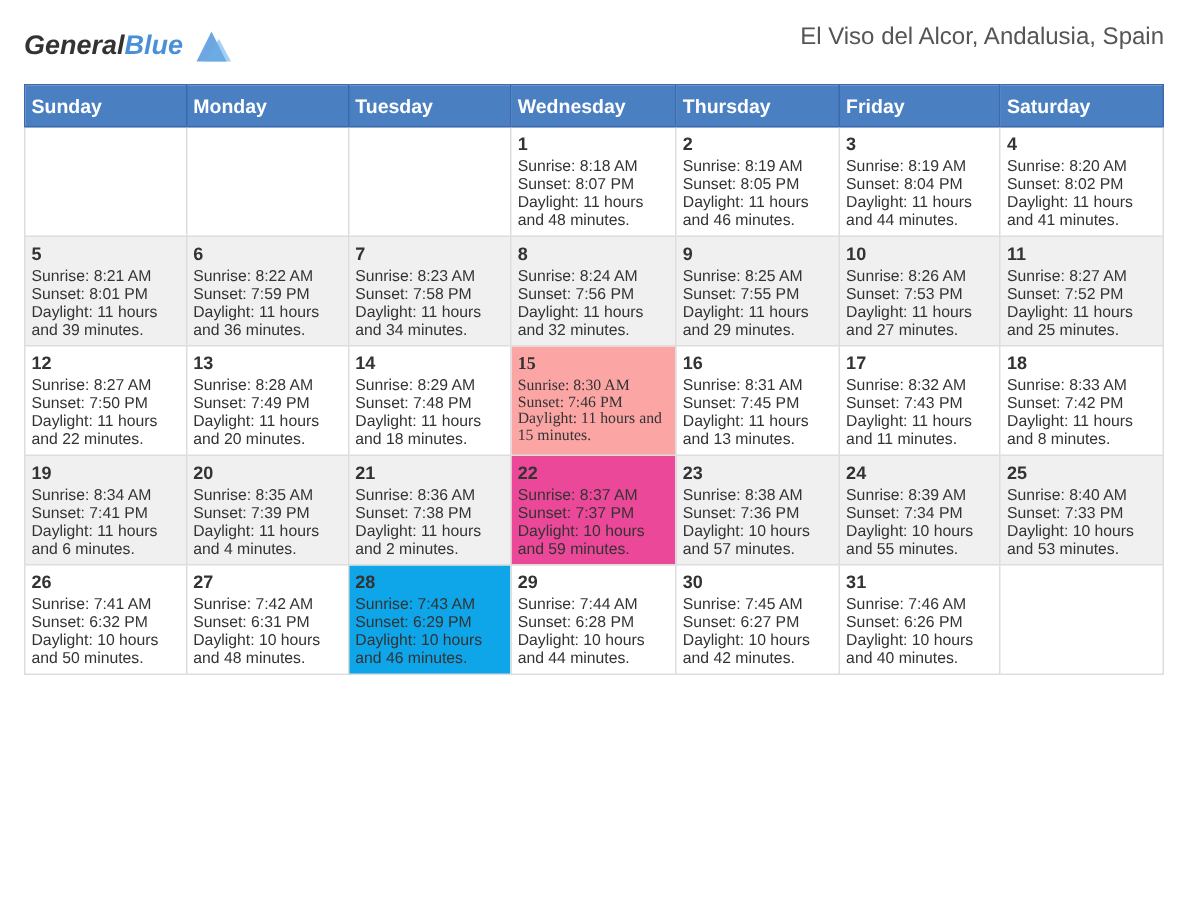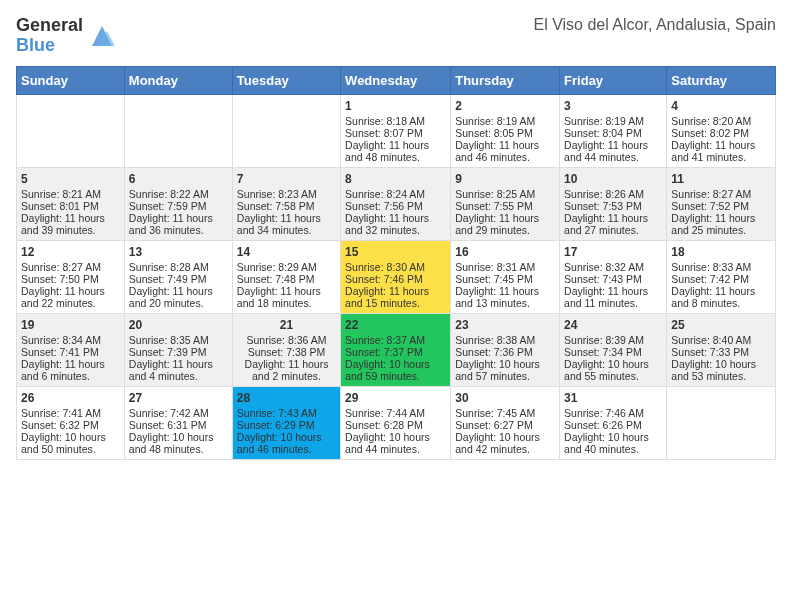--- a/index.html
+++ b/index.html
@@ -15,22 +15,23 @@
       justify-content: space-between;
       align-items: flex-start;
       margin-bottom: 10px;
     }
     .logo {
       display: flex;
       align-items: center;
     }
     .logo-text {
       display: flex;
-      flex-direction: column;
+      flex-direction: row;
       line-height: 1.1;
+      font-style: italic;
     }
     .logo-general {
       font-size: 18px;
       font-weight: bold;
       color: #333;
     }
     .logo-blue {
       font-size: 18px;
       font-weight: bold;
       color: #4a90d9;
@@ -135,30 +136,30 @@
         <td style="background-color: rgb(240, 240, 240);"><span class="day-number">7</span><span>Sunrise: 8:23 AM</span><br><span>Sunset: 7:58 PM</span><br><span>Daylight: 11 hours and 34 minutes.</span></td>
         <td style="background-color: rgb(240, 240, 240);"><span class="day-number">8</span><span>Sunrise: 8:24 AM</span><br><span>Sunset: 7:56 PM</span><br><span>Daylight: 11 hours and 32 minutes.</span></td>
         <td style="background-color: rgb(240, 240, 240);"><span class="day-number">9</span><span>Sunrise: 8:25 AM</span><br><span>Sunset: 7:55 PM</span><br><span>Daylight: 11 hours and 29 minutes.</span></td>
         <td style="background-color: rgb(240, 240, 240);"><span class="day-number">10</span><span>Sunrise: 8:26 AM</span><br><span>Sunset: 7:53 PM</span><br><span>Daylight: 11 hours and 27 minutes.</span></td>
         <td style="background-color: rgb(240, 240, 240);"><span class="day-number">11</span><span>Sunrise: 8:27 AM</span><br><span>Sunset: 7:52 PM</span><br><span>Daylight: 11 hours and 25 minutes.</span></td>
       </tr>
       <tr style="background-color: rgb(255, 255, 255);">
         <td style="background-color: rgb(255, 255, 255);"><span class="day-number">12</span><span>Sunrise: 8:27 AM</span><br><span>Sunset: 7:50 PM</span><br><span>Daylight: 11 hours and 22 minutes.</span></td>
         <td style="background-color: rgb(255, 255, 255);"><span class="day-number">13</span><span>Sunrise: 8:28 AM</span><br><span>Sunset: 7:49 PM</span><br><span>Daylight: 11 hours and 20 minutes.</span></td>
         <td style="background-color: rgb(255, 255, 255);"><span class="day-number">14</span><span>Sunrise: 8:29 AM</span><br><span>Sunset: 7:48 PM</span><br><span>Daylight: 11 hours and 18 minutes.</span></td>
-        <td style="background-color: #fde047;"><span class="day-number">15</span><span>Sunrise: 8:30 AM</span><br><span>Sunset: 7:46 PM</span><br><span>Daylight: 11 hours and 15 minutes.</span></td>
+        <td style="background-color: #fca5a5; font-family: Liberation Serif, serif;"><span class="day-number">15</span><span>Sunrise: 8:30 AM</span><br><span>Sunset: 7:46 PM</span><br><span>Daylight: 11 hours and 15 minutes.</span></td>
         <td style="background-color: rgb(255, 255, 255);"><span class="day-number">16</span><span>Sunrise: 8:31 AM</span><br><span>Sunset: 7:45 PM</span><br><span>Daylight: 11 hours and 13 minutes.</span></td>
         <td style="background-color: rgb(255, 255, 255);"><span class="day-number">17</span><span>Sunrise: 8:32 AM</span><br><span>Sunset: 7:43 PM</span><br><span>Daylight: 11 hours and 11 minutes.</span></td>
         <td style="background-color: rgb(255, 255, 255);"><span class="day-number">18</span><span>Sunrise: 8:33 AM</span><br><span>Sunset: 7:42 PM</span><br><span>Daylight: 11 hours and 8 minutes.</span></td>
       </tr>
       <tr style="background-color: rgb(240, 240, 240);">
         <td style="background-color: rgb(240, 240, 240);"><span class="day-number">19</span><span>Sunrise: 8:34 AM</span><br><span>Sunset: 7:41 PM</span><br><span>Daylight: 11 hours and 6 minutes.</span></td>
         <td style="background-color: rgb(240, 240, 240);"><span class="day-number">20</span><span>Sunrise: 8:35 AM</span><br><span>Sunset: 7:39 PM</span><br><span>Daylight: 11 hours and 4 minutes.</span></td>
-        <td style="background-color: rgb(240, 240, 240); text-align: center;"><span class="day-number">21</span><span>Sunrise: 8:36 AM</span><br><span>Sunset: 7:38 PM</span><br><span>Daylight: 11 hours and 2 minutes.</span></td>
-        <td style="background-color: #22c55e;"><span class="day-number">22</span><span>Sunrise: 8:37 AM</span><br><span>Sunset: 7:37 PM</span><br><span>Daylight: 10 hours and 59 minutes.</span></td>
+        <td style="background-color: rgb(240, 240, 240);"><span class="day-number">21</span><span>Sunrise: 8:36 AM</span><br><span>Sunset: 7:38 PM</span><br><span>Daylight: 11 hours and 2 minutes.</span></td>
+        <td style="background-color: #ec4899;"><span class="day-number">22</span><span>Sunrise: 8:37 AM</span><br><span>Sunset: 7:37 PM</span><br><span>Daylight: 10 hours and 59 minutes.</span></td>
         <td style="background-color: rgb(240, 240, 240);"><span class="day-number">23</span><span>Sunrise: 8:38 AM</span><br><span>Sunset: 7:36 PM</span><br><span>Daylight: 10 hours and 57 minutes.</span></td>
         <td style="background-color: rgb(240, 240, 240);"><span class="day-number">24</span><span>Sunrise: 8:39 AM</span><br><span>Sunset: 7:34 PM</span><br><span>Daylight: 10 hours and 55 minutes.</span></td>
         <td style="background-color: rgb(240, 240, 240);"><span class="day-number">25</span><span>Sunrise: 8:40 AM</span><br><span>Sunset: 7:33 PM</span><br><span>Daylight: 10 hours and 53 minutes.</span></td>
       </tr>
       <tr style="background-color: rgb(255, 255, 255);">
         <td style="background-color: rgb(255, 255, 255);"><span class="day-number">26</span><span>Sunrise: 7:41 AM</span><br><span>Sunset: 6:32 PM</span><br><span>Daylight: 10 hours and 50 minutes.</span></td>
         <td style="background-color: rgb(255, 255, 255);"><span class="day-number">27</span><span>Sunrise: 7:42 AM</span><br><span>Sunset: 6:31 PM</span><br><span>Daylight: 10 hours and 48 minutes.</span></td>
         <td style="background-color: #0ea5e9;"><span class="day-number">28</span><span>Sunrise: 7:43 AM</span><br><span>Sunset: 6:29 PM</span><br><span>Daylight: 10 hours and 46 minutes.</span></td>
         <td style="background-color: rgb(255, 255, 255);"><span class="day-number">29</span><span>Sunrise: 7:44 AM</span><br><span>Sunset: 6:28 PM</span><br><span>Daylight: 10 hours and 44 minutes.</span></td>
         <td style="background-color: rgb(255, 255, 255);"><span class="day-number">30</span><span>Sunrise: 7:45 AM</span><br><span>Sunset: 6:27 PM</span><br><span>Daylight: 10 hours and 42 minutes.</span></td>

